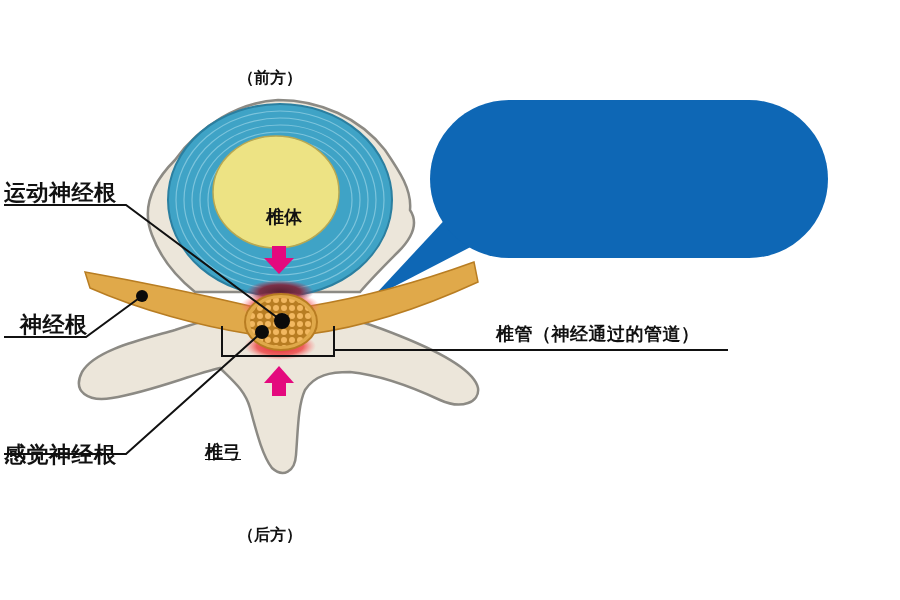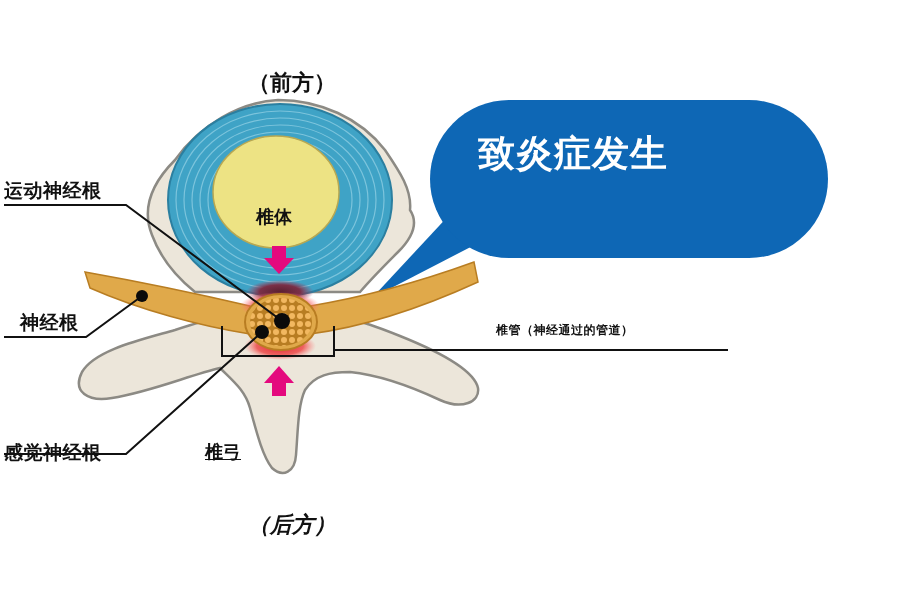--- a/index.html
+++ b/index.html
@@ -1,21 +1,21 @@
 <!DOCTYPE html>
 <html><head>
   <meta charset="utf-8">
   <style>
     html, body { margin: 0; padding: 0; background: #ffffff; }
     body { width: 900px; height: 600px; position: relative; overflow: hidden;
            font-family: "DejaVu Sans", "Liberation Sans", sans-serif; }
     #diagram { position: absolute; left: 0; top: 0; width: 900px; height: 600px; }
     .lbl { position: absolute; font-weight: bold; color: #111; white-space: nowrap; }
-    .lbl-left { font-size: 19px; letter-spacing: 0.5px; }
-    .lbl-dir { font-size: 22px; margin-left: 10px; }
+    .lbl-left { font-size: 22px; letter-spacing: 0.5px; }
+    .lbl-dir { font-size: 16px; }
     .lbl-inner { font-size: 18px; }
     .bubble-text { position: absolute; left: 478px; top: 128px; width: 340px;
                    color: #ffffff; font-weight: bold; font-size: 37px; line-height: 52px;
                    letter-spacing: 1px; }
     .bubble-text span { display: block; }
   </style>
 </head>
 <body>
 
 <svg id="diagram" width="900" height="600" viewBox="0 0 900 600" xmlns="http://www.w3.org/2000/svg">
@@ -122,25 +122,24 @@
   </g>
 
   <g fill="#0a0a0a">
     <circle cx="142" cy="296" r="6"></circle>
     <circle cx="282" cy="321" r="8"></circle>
     <circle cx="262" cy="332" r="7"></circle>
   </g>
 </svg>
 
 <div class="lbl lbl-dir" style="left:238px; top:68px;">（前方）</div>
-<div class="lbl lbl-dir" style="left:238px; top:510px;font-style:italic;">（后方）</div>
+<div class="lbl lbl-dir" style="left:238px; top:525px;">（后方）</div>
 
-<div class="lbl lbl-inner" style="left:256px; top:205px;">椎体</div>
+<div class="lbl lbl-inner" style="left:266px; top:205px;">椎体</div>
 <div class="lbl lbl-inner" style="left:205px; top:440px;text-decoration:underline;">椎弓</div>
 
 <div class="lbl lbl-left" style="left:4px; top:178px;">运动神经根</div>
 <div class="lbl lbl-left" style="left:20px; top:310px;">神经根</div>
 <div class="lbl lbl-left" style="left:4px; top:440px;">感觉神经根</div>
-<div class="lbl lbl-left" style="left:496px; top:322px; font-size:12px;">椎管（神经通过的管道）</div>
+<div class="lbl lbl-left" style="left:496px; top:322px; font-size:18px;">椎管（神经通过的管道）</div>
 
 <div class="bubble-text">
-  <span>致炎症发生</span>
 </div>
 
 </body></html>

